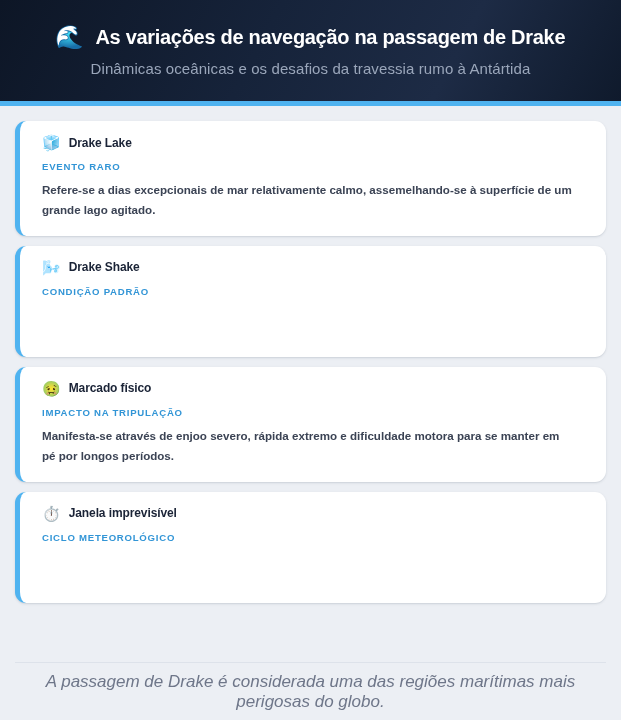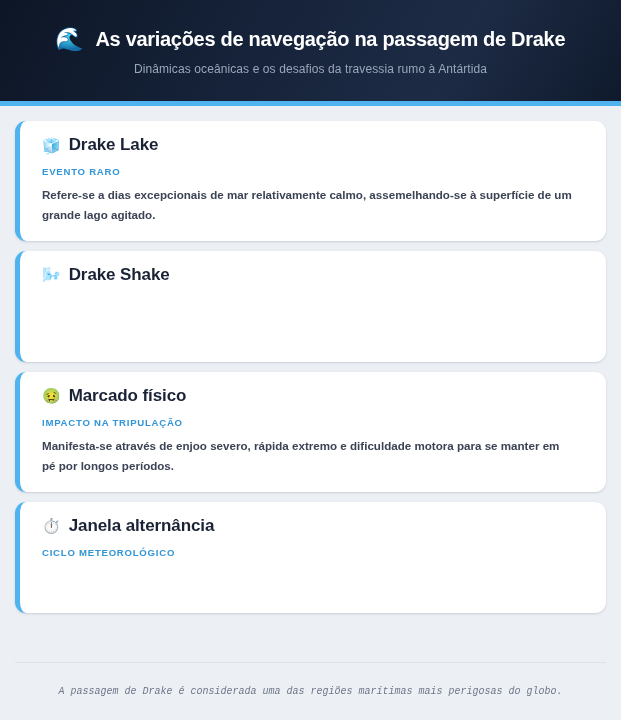--- a/index.html
+++ b/index.html
@@ -57,21 +57,21 @@
   .header-title {
     font-size: 20px;
     font-weight: bold;
     color: #ffffff;
     letter-spacing: -0.3px;
     white-space: nowrap;
   }
 
   .header-subtitle {
     margin-top: 11px;
-    font-size: 12px;
+    font-size: 15px;
     color: #9aa6ba;
     text-align: center;
     letter-spacing: 0.1px;
   }
 
   
   .cards {
     flex: 1;
     padding: 15px 15px 0 15px;
     display: flex;
@@ -95,21 +95,21 @@
     gap: 8px;
   }
 
   .card-emoji {
     font-size: 15px;
     line-height: 1;
     display: inline-block;
   }
 
   .card-title {
-    font-size: 17px;
+    font-size: 12px;
     font-weight: bold;
     color: #1a2336;
     letter-spacing: -0.1px;
   }
 
   .card-label {
     margin-top: 11px;
     font-size: 9.6px;
     font-weight: bold;
     color: #3295d6;
@@ -130,25 +130,24 @@
   .footer {
     height: 58px;
     margin: 9px 15px 0 15px;
     border-top: 1px solid #dde2ea;
     display: flex;
     align-items: center;
     justify-content: center;
   }
 
   .footer-note {
-    font-size: 10px;
+    font-size: 17px;
     font-style: italic;
     color: #6e7689;
     text-align: center;
-    font-family: Liberation Mono, monospace;
   }
 </style>
 </head>
 <body>
 
 <div id="page">
 
   <div class="header">
     <div class="header-title-row">
       <span class="header-emoji">🌊</span>
@@ -166,35 +165,36 @@
       </div>
       <div class="card-label">EVENTO RARO</div>
       <div class="card-desc">Refere-se a dias excepcionais de mar relativamente calmo, assemelhando-se à superfície de um grande lago agitado.</div>
     </div>
 
     <div class="card">
       <div class="card-title-row">
         <span class="card-emoji">🌬️</span>
         <span class="card-title">Drake Shake</span>
       </div>
+      <div class="card-label">CONDIÇÃO PADRÃO</div>
     </div>
 
     <div class="card">
       <div class="card-title-row">
         <span class="card-emoji">🤢</span>
         <span class="card-title">Marcado físico</span>
       </div>
       <div class="card-label">IMPACTO NA TRIPULAÇÃO</div>
       <div class="card-desc">Manifesta-se através de enjoo severo, rápida extremo e dificuldade motora para se manter em pé por longos períodos.</div>
     </div>
 
     <div class="card">
       <div class="card-title-row">
         <span class="card-emoji">⏱️</span>
-        <span class="card-title">Janela alternância</span>
+        <span class="card-title">Janela imprevisível</span>
       </div>
       <div class="card-label">CICLO METEOROLÓGICO</div>
     </div>
 
   </div>
 
   <div class="footer">
     <div class="footer-note">A passagem de Drake é considerada uma das regiões marítimas mais perigosas do globo.</div>
   </div>
 

